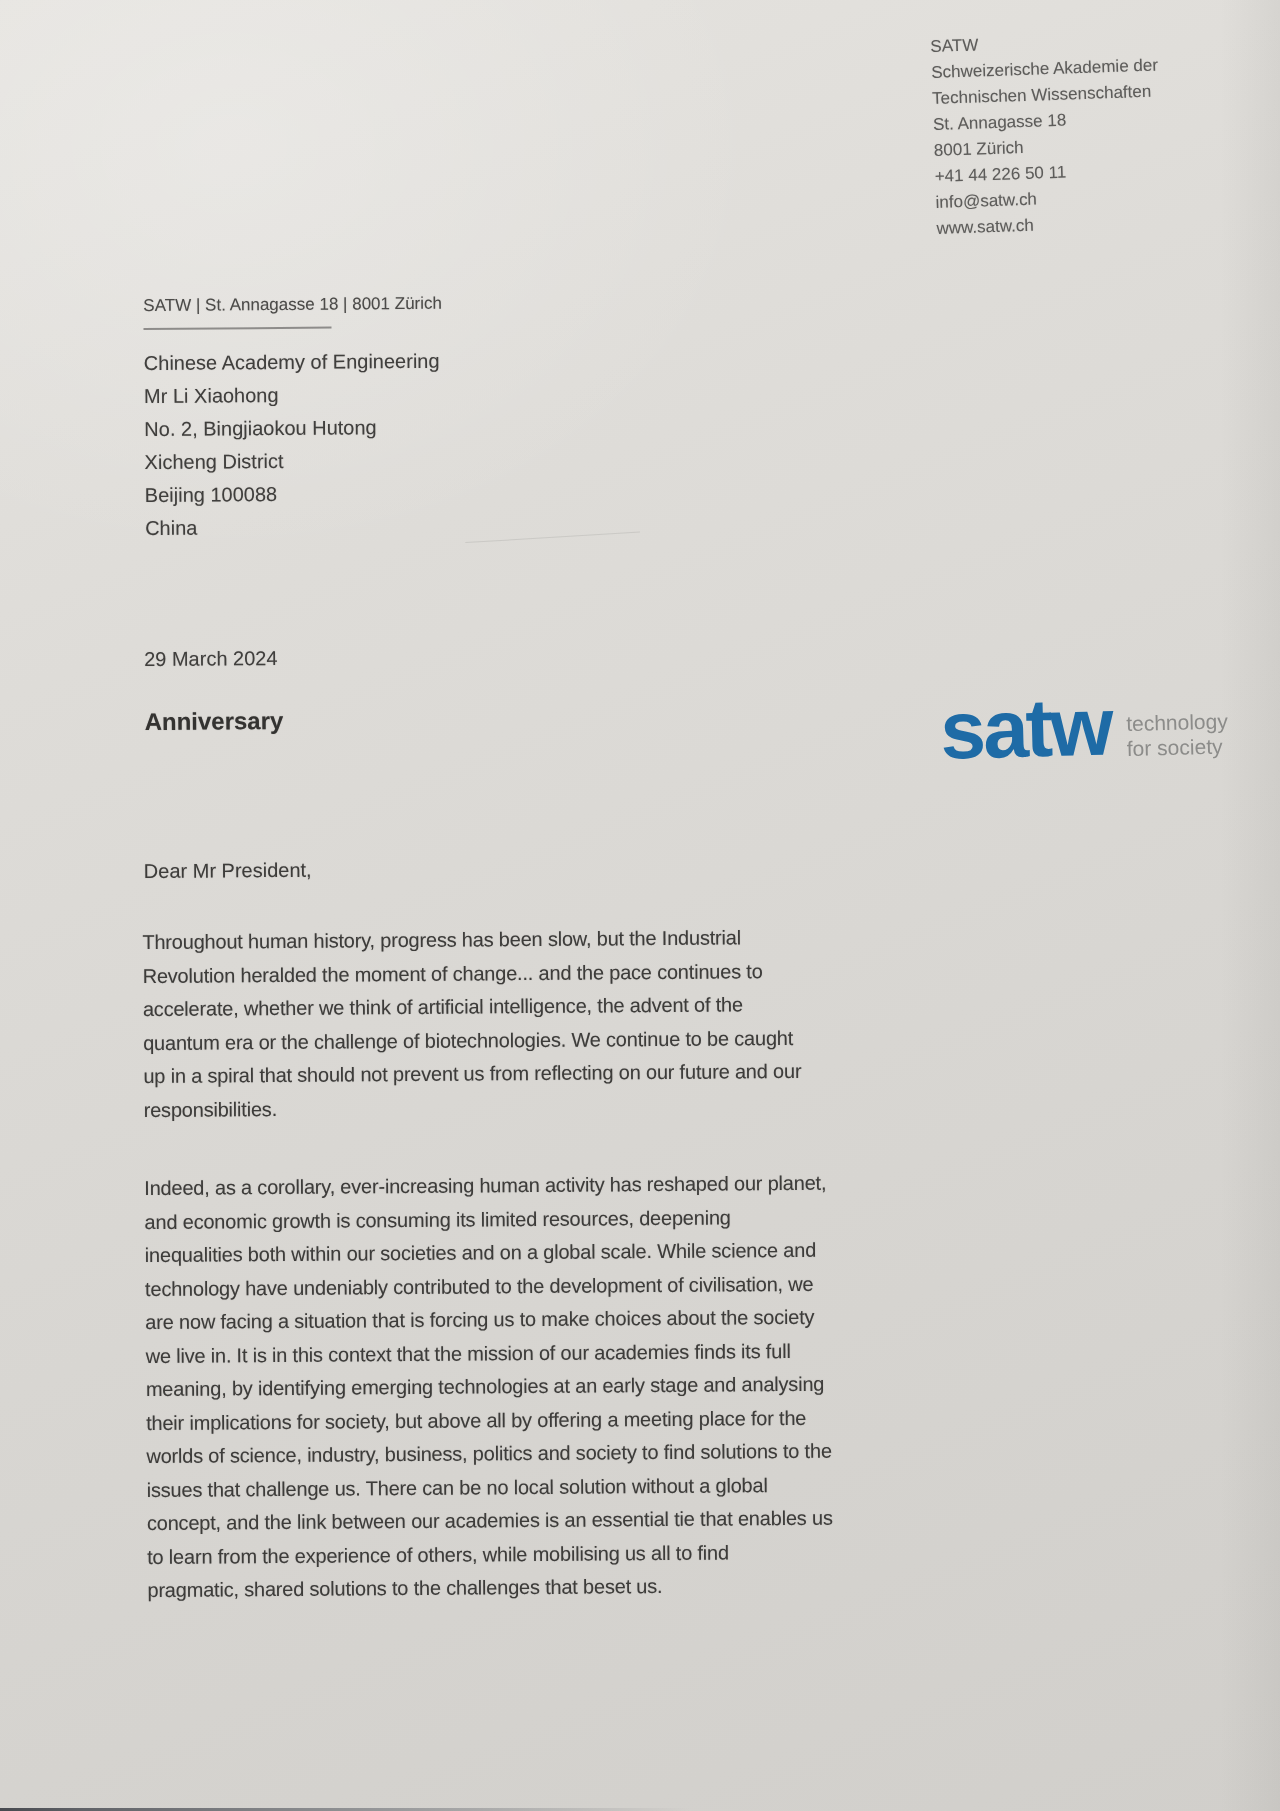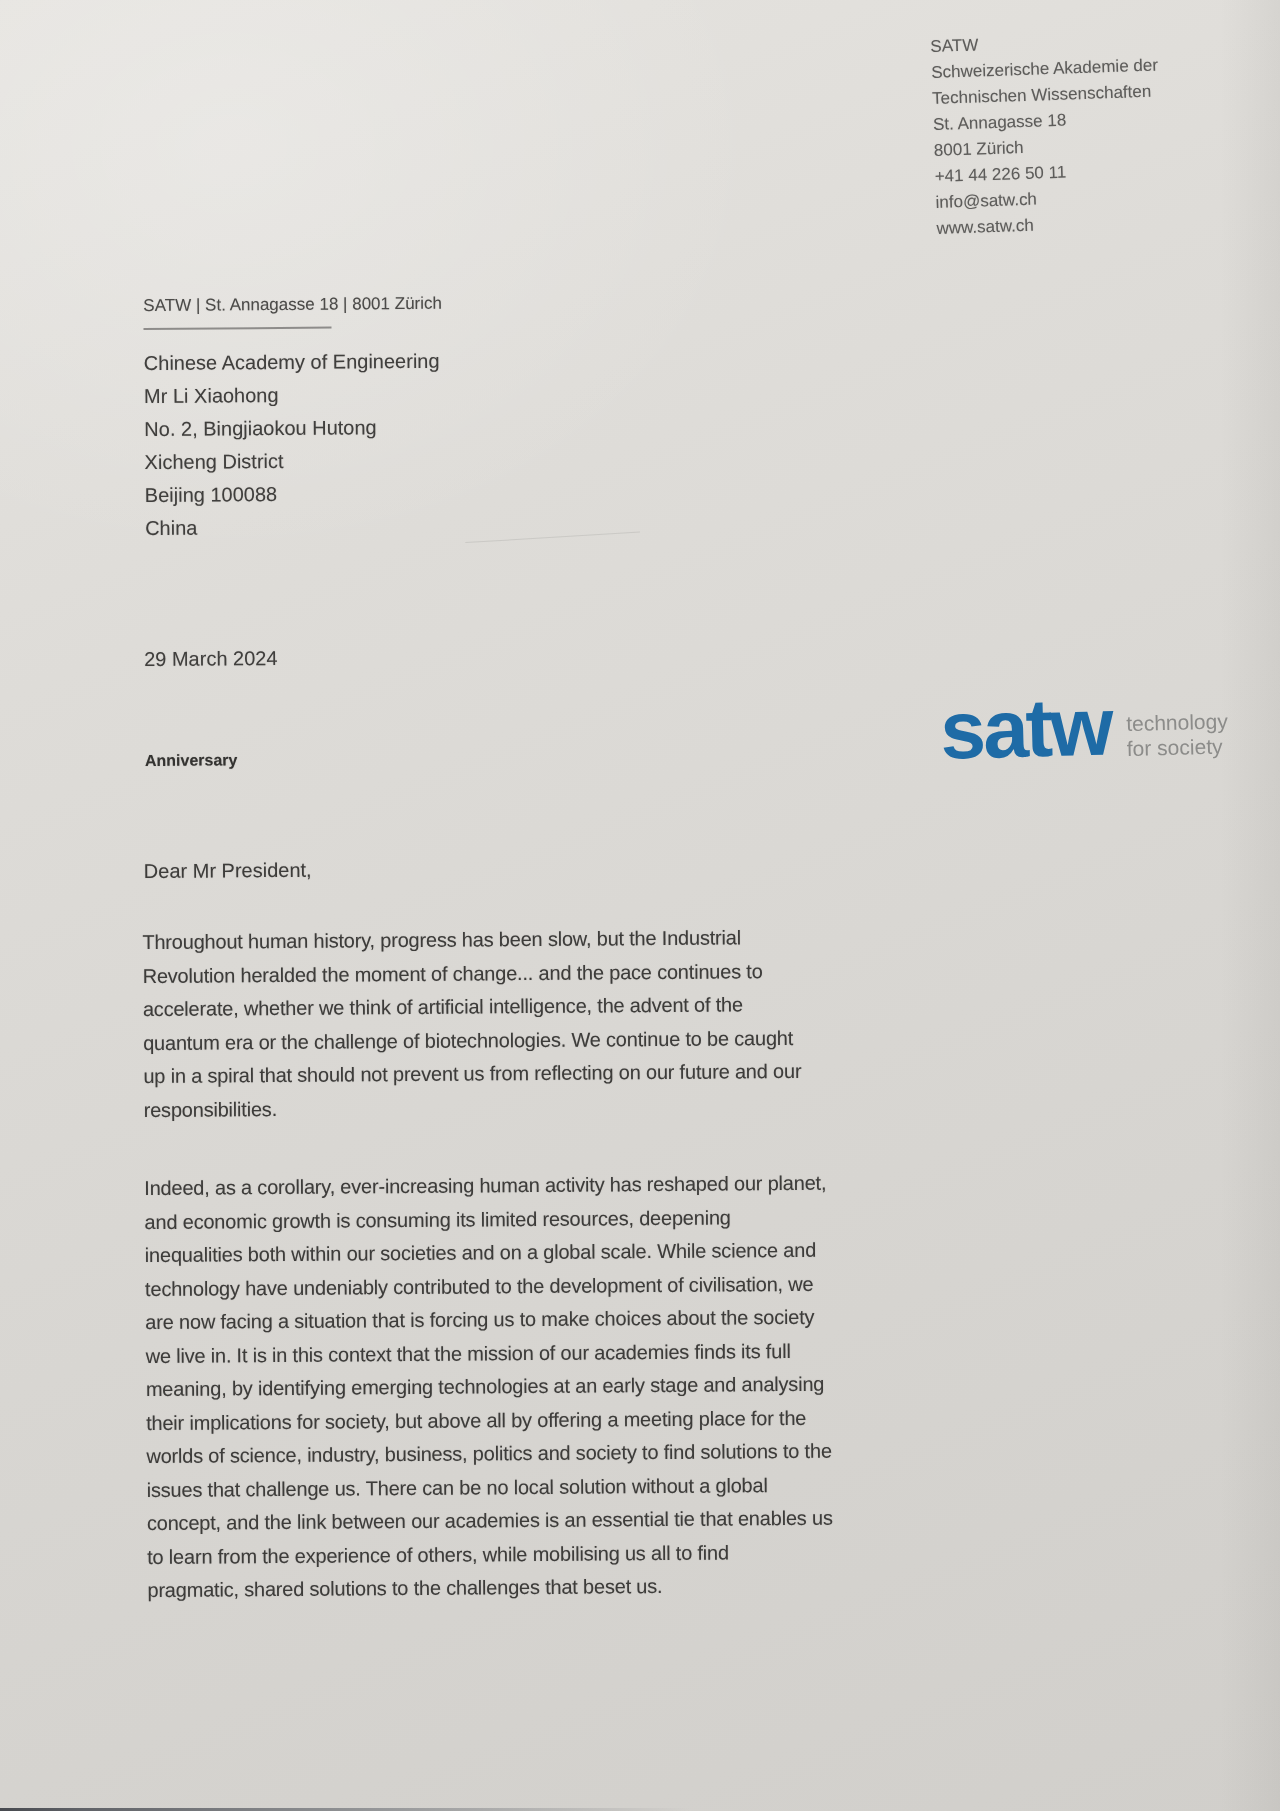--- a/index.html
+++ b/index.html
@@ -40,22 +40,22 @@
     position:absolute;left:148px;top:347px;
     font-size:20px;line-height:33px;color:#403f3d;
     text-shadow:0 0 1px rgba(80,78,76,.35);
   }
   .date-line{
     position:absolute;left:146px;top:648px;
     font-size:20px;color:#403f3d;
     text-shadow:0 0 1px rgba(80,78,76,.35);
   }
   .subject-line{
-    position:absolute;left:146px;top:752px;
-    font-size:16px;font-weight:bold;color:#343331;
+    position:absolute;left:146px;top:708px;
+    font-size:24px;font-weight:bold;color:#343331;
     text-shadow:0 0 1px rgba(60,58,56,.4);
   }
   
   .logo{
     position:absolute;left:941px;top:700px;width:330px;height:100px;
     transform:rotate(-1deg);transform-origin:left top;
   }
   .logo-wordmark{
     position:absolute;left:0;top:-4px;
     font-size:82px;font-weight:bold;letter-spacing:-3px;line-height:1;

